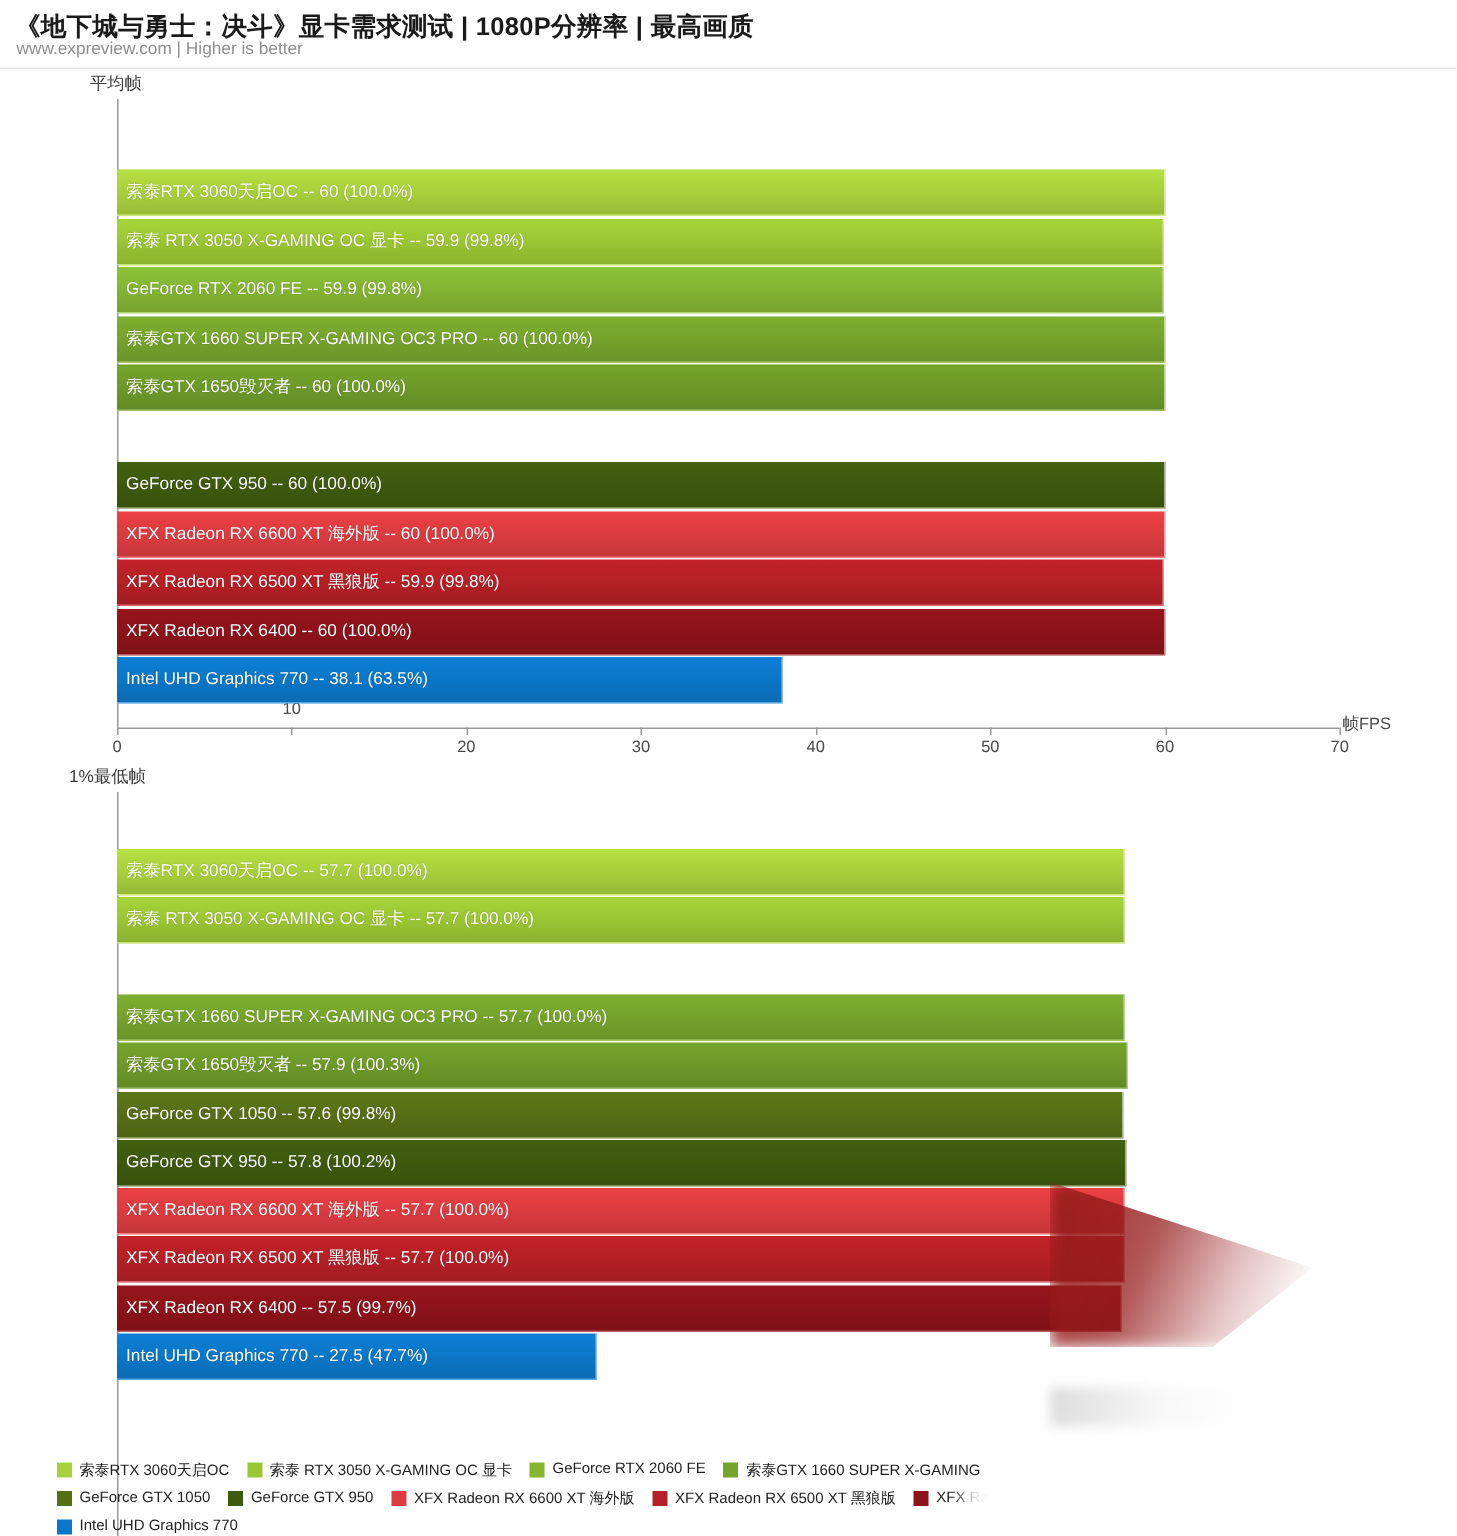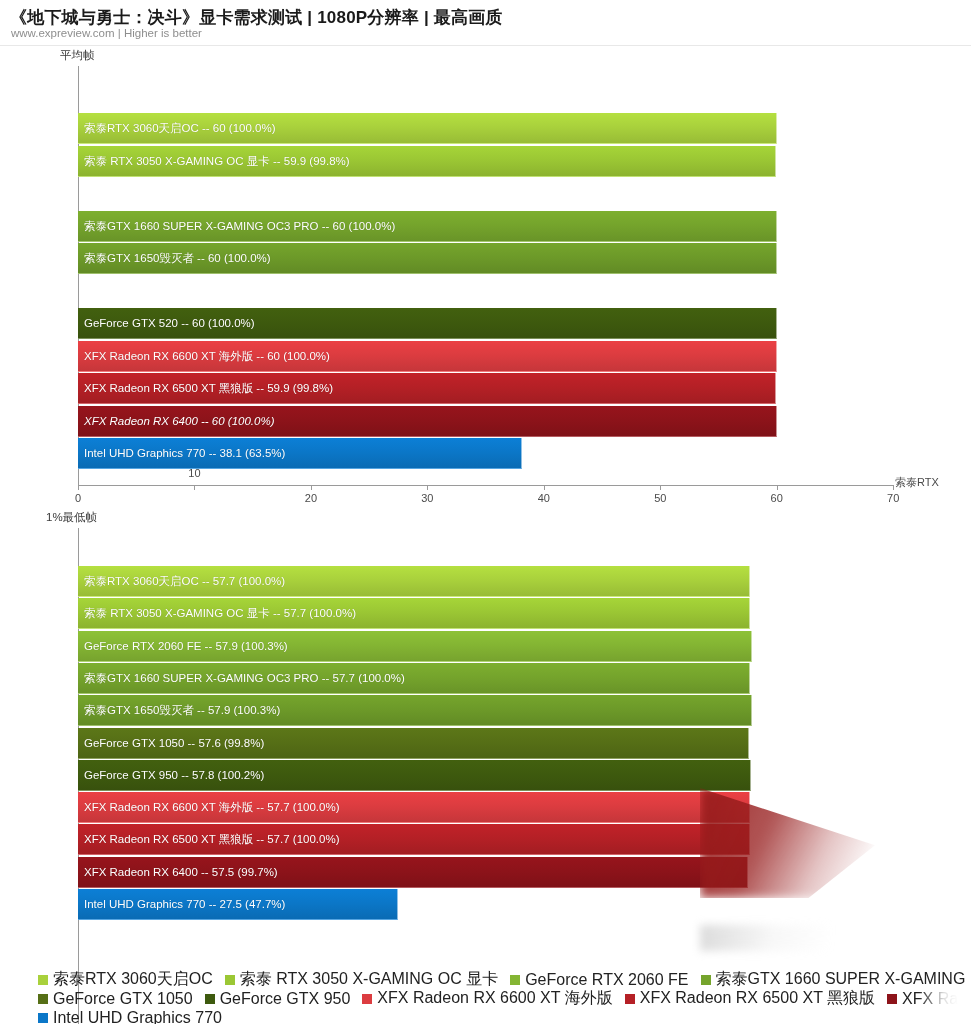--- a/index.html
+++ b/index.html
@@ -76,21 +76,21 @@
 
   
   .legend {
     position: absolute; left: 38px; top: 970px; width: 933px;
   }
   .legend-row {
     display: flex; align-items: center; height: 19px; flex-wrap: nowrap;
   }
   .legend-item { display: flex; align-items: center; margin-right: 12px; white-space: nowrap; }
   .legend-sw { width: 10px; height: 10px; margin-right: 5px; flex: 0 0 auto; }
-  .legend-tx { font-size: 16px; color: #222; }
+  .legend-tx { font-size: 10px; color: #222; }
   .legend-item.clipped .legend-tx {
     max-width: 56px; overflow: hidden;
     -webkit-mask-image: linear-gradient(90deg,#000 30%,rgba(0,0,0,.15) 75%,transparent 100%);
     mask-image: linear-gradient(90deg,#000 30%,rgba(0,0,0,.15) 75%,transparent 100%);
   }
 </style>
 </head>
 <body>
 
 <div id="root">
@@ -112,73 +112,73 @@
       <div class="tick" style="left: 427.35px; top: 437px;"></div>
       <div class="tick-lbl" style="left: 427.35px; top: 444px;">30</div>
       <div class="tick" style="left: 543.8px; top: 437px;"></div>
       <div class="tick-lbl" style="left: 543.8px; top: 444px;">40</div>
       <div class="tick" style="left: 660.25px; top: 437px;"></div>
       <div class="tick-lbl" style="left: 660.25px; top: 444px;">50</div>
       <div class="tick" style="left: 776.7px; top: 437px;"></div>
       <div class="tick-lbl" style="left: 776.7px; top: 444px;">60</div>
       <div class="tick" style="left: 893.15px; top: 437px;"></div>
       <div class="tick-lbl" style="left: 893.15px; top: 444px;">70</div>
-      <div class="axis-unit" style="left: 895px; top: 427px;">索泰RTX</div>
+      <div class="axis-unit" style="left: 895px; top: 427px;">帧FPS</div>
       <div class="barrow" style="top: 65px; height: 49px;">
         <div class="bar" style="width: 698.7px; height: 31px; background: linear-gradient(rgb(181, 224, 64) 0%, rgb(169, 209, 60) 46%, rgb(152, 188, 54) 100%);"></div>
         <div class="bar-lbl" style="top: 10px;">索泰RTX 3060天启OC  --  60 (100.0%)</div>
       </div>
       <div class="barrow" style="top: 97.5px; height: 31px;">
         <div class="bar" style="width: 697.535px; height: 31px; background: linear-gradient(rgb(166, 213, 56) 0%, rgb(155, 199, 52) 46%, rgb(140, 179, 47) 100%);"></div>
         <div class="bar-lbl" style="top: 10px;">索泰 RTX 3050 X-GAMING OC 显卡  --   59.9 (99.8%)</div>
       </div>
+      <div class="barrow" style="top: 130px; height: 31px;">
+        <div class="bar" style="width: 697.535px; height: 31px; background: linear-gradient(rgb(141, 194, 55) 0%, rgb(132, 181, 51) 46%, rgb(119, 163, 46) 100%);"></div>
+        <div class="bar-lbl" style="top: 10px;">GeForce RTX 2060 FE  --  59.9 (99.8%)</div>
+      </div>
       <div class="barrow" style="top: 162.5px; height: 31px;">
         <div class="bar" style="width: 698.7px; height: 31px; background: linear-gradient(rgb(125, 175, 47) 0%, rgb(117, 164, 44) 46%, rgb(105, 148, 40) 100%);"></div>
         <div class="bar-lbl" style="top: 10px;">索泰GTX 1660 SUPER X-GAMING OC3 PRO  --  60 (100.0%)</div>
       </div>
       <div class="barrow" style="top: 195px; height: 31px;">
         <div class="bar" style="width: 698.7px; height: 31px; background: linear-gradient(rgb(117, 165, 44) 0%, rgb(109, 154, 41) 46%, rgb(98, 139, 37) 100%);"></div>
         <div class="bar-lbl" style="top: 10px;">索泰GTX 1650毁灭者  --  60 (100.0%)</div>
       </div>
       <div class="barrow" style="top: 260px; height: 31px;">
         <div class="bar" style="width: 698.7px; height: 31px; background: linear-gradient(rgb(66, 96, 15) 0%, rgb(62, 90, 14) 46%, rgb(56, 81, 13) 100%);"></div>
-        <div class="bar-lbl" style="top: 10px;">GeForce GTX 520  --  60 (100.0%)</div>
+        <div class="bar-lbl" style="top: 10px;">GeForce GTX 950  --  60 (100.0%)</div>
       </div>
       <div class="barrow" style="top: 292.5px; height: 16px;">
         <div class="bar" style="width: 698.7px; height: 31px; background: linear-gradient(rgb(235, 64, 68) 0%, rgb(220, 60, 64) 46%, rgb(198, 54, 58) 100%);"></div>
         <div class="bar-lbl" style="top: 10px;">XFX Radeon RX 6600 XT 海外版  --  60 (100.0%)</div>
       </div>
       <div class="barrow" style="top: 325px; height: 31px;">
         <div class="bar" style="width: 697.535px; height: 31px; background: linear-gradient(rgb(194, 34, 41) 0%, rgb(181, 32, 38) 46%, rgb(163, 29, 34) 100%);"></div>
         <div class="bar-lbl" style="top: 10px;">XFX Radeon RX 6500 XT 黑狼版  --  59.9 (99.8%)</div>
       </div>
-      <div class="barrow" style="top: 357.5px; height: 31px; font-style: italic;">
+      <div class="barrow" style="top: 357.5px; height: 31px;">
         <div class="bar" style="width: 698.7px; height: 31px; background: linear-gradient(rgb(151, 20, 28) 0%, rgb(141, 19, 26) 46%, rgb(127, 17, 23) 100%);"></div>
         <div class="bar-lbl" style="top: 10px;">XFX Radeon RX 6400  --  60 (100.0%)</div>
       </div>
       <div class="barrow" style="top: 390px; height: 31px;">
         <div class="bar" style="width: 443.675px; height: 31px; background: linear-gradient(rgb(12, 127, 214) 0%, rgb(11, 119, 200) 46%, rgb(10, 107, 180) 100%);"></div>
         <div class="bar-lbl" style="top: 10px;">Intel UHD Graphics 770  --  38.1 (63.5%)</div>
       </div>
     </div>
   <div class="chart" id="chart2" style="top: 510px; height: 455px;">
       <div class="axis-title" style="left: 46px; top: 0px;">1%最低帧</div>
       <div class="vaxis" style="left: 78px; top: 18px; height: 922px;"></div>
       <div class="barrow" style="top: 56px; height: 31px;">
         <div class="bar" style="width: 671.917px; height: 31px; background: linear-gradient(rgb(181, 224, 64) 0%, rgb(169, 209, 60) 46%, rgb(152, 188, 54) 100%);"></div>
         <div class="bar-lbl" style="top: 10px;">索泰RTX 3060天启OC  --  57.7 (100.0%)</div>
       </div>
       <div class="barrow" style="top: 88.3px; height: 31px;">
         <div class="bar" style="width: 671.917px; height: 31px; background: linear-gradient(rgb(166, 213, 56) 0%, rgb(155, 199, 52) 46%, rgb(140, 179, 47) 100%);"></div>
         <div class="bar-lbl" style="top: 10px;">索泰 RTX 3050 X-GAMING OC 显卡  --   57.7 (100.0%)</div>
       </div>
-      <div class="barrow" style="top: 120.6px; height: 31px;">
-        <div class="bar" style="width: 674.245px; height: 31px; background: linear-gradient(rgb(141, 194, 55) 0%, rgb(132, 181, 51) 46%, rgb(119, 163, 46) 100%);"></div>
-        <div class="bar-lbl" style="top: 10px;">GeForce RTX 2060 FE  --  57.9 (100.3%)</div>
-      </div>
       <div class="barrow" style="top: 152.9px; height: 31px;">
         <div class="bar" style="width: 671.917px; height: 31px; background: linear-gradient(rgb(125, 175, 47) 0%, rgb(117, 164, 44) 46%, rgb(105, 148, 40) 100%);"></div>
         <div class="bar-lbl" style="top: 10px;">索泰GTX 1660 SUPER X-GAMING OC3 PRO  --  57.7 (100.0%)</div>
       </div>
       <div class="barrow" style="top: 185.2px; height: 31px;">
         <div class="bar" style="width: 674.245px; height: 31px; background: linear-gradient(rgb(117, 165, 44) 0%, rgb(109, 154, 41) 46%, rgb(98, 139, 37) 100%);"></div>
         <div class="bar-lbl" style="top: 10px;">索泰GTX 1650毁灭者  --  57.9 (100.3%)</div>
       </div>
       <div class="barrow" style="top: 217.5px; height: 31px; border-radius: 14px;">
         <div class="bar" style="width: 670.752px; height: 31px; background: linear-gradient(rgb(92, 119, 24) 0%, rgb(86, 111, 22) 46%, rgb(77, 100, 20) 100%);"></div>

